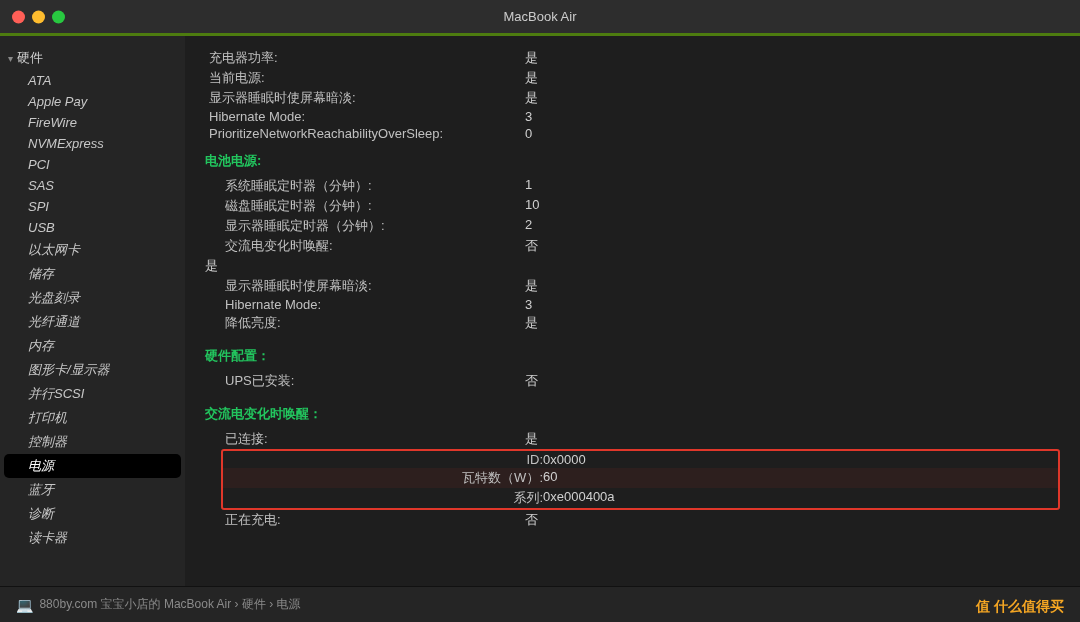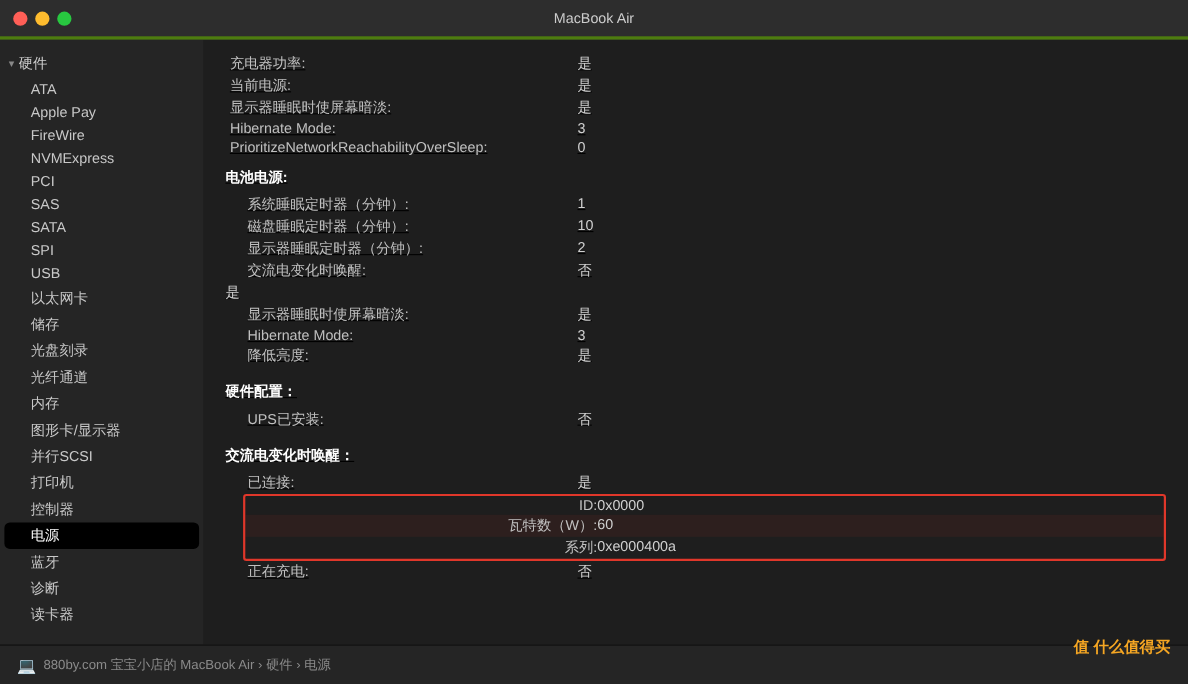--- a/index.html
+++ b/index.html
@@ -74,32 +74,32 @@
       font-size: 10px;
       color: #888;
     }
     .sidebar-item {
       padding: 3px 8px 3px 24px;
       color: #c8c8c8;
       font-size: 13px;
       cursor: pointer;
       border-radius: 5px;
       margin: 0 4px;
+      font-style: italic;
     }
     .sidebar-item.active {
       background: #000000;
       color: #fff;
     }
     
     .content {
       flex: 1;
       background: #1e1e1e;
       overflow-y: auto;
       padding: 12px 20px;
-      text-decoration: underline;
     }
     .content::-webkit-scrollbar { width: 8px; }
     .content::-webkit-scrollbar-track { background: #1e1e1e; }
     .content::-webkit-scrollbar-thumb { background: #555; border-radius: 4px; }
     .info-table {
       width: 100%;
     }
     .info-row {
       display: flex;
       padding: 1px 0;
@@ -107,21 +107,21 @@
     }
     .info-label {
       color: #c0c0c0;
       min-width: 320px;
       padding-left: 4px;
     }
     .info-value {
       color: #d0d0d0;
     }
     .section-header {
-      color: #ffffff;
+      color: #22c55e;
       font-size: 13px;
       font-weight: 700;
       margin: 10px 0 6px 0;
     }
     .info-row.highlighted {
       background: rgba(224, 55, 42, 0.08);
     }
     
     .bottom-bar {
       height: 36px;
@@ -170,21 +170,20 @@
         <span>硬件</span>
       </div>
       <div id="sidebar-items-container">
 
       <div class="sidebar-item">ATA</div>
           <div class="sidebar-item">Apple Pay</div>
           <div class="sidebar-item">FireWire</div>
           <div class="sidebar-item">NVMExpress</div>
           <div class="sidebar-item">PCI</div>
           <div class="sidebar-item">SAS</div>
-          <div class="sidebar-item">SATA</div>
           <div class="sidebar-item">SPI</div>
           <div class="sidebar-item">USB</div>
           <div class="sidebar-item">以太网卡</div>
           <div class="sidebar-item">储存</div>
           <div class="sidebar-item">光盘刻录</div>
           <div class="sidebar-item">光纤通道</div>
           <div class="sidebar-item">内存</div>
           <div class="sidebar-item">图形卡/显示器</div>
           <div class="sidebar-item">并行SCSI</div>
           <div class="sidebar-item">打印机</div>
@@ -282,14 +281,14 @@
           </div></div><div class="info-row">
           <span class="info-label" style="padding-left:20px;">正在充电:</span>
           <span class="info-value">否</span>
         </div></div>
   </div>
 </div>
 
 <div class="bottom-bar" style="position:relative;">
   <span class="bottom-bar-icon">💻</span>
   <span class="bottom-bar-text">880by.com 宝宝小店的 MacBook Air › 硬件 › 电源</span>
-  <span class="watermark" style="position:absolute;right:16px;bottom:24px;color:#f5a623;font-size:14px;font-weight:600;">值 什么值得买</span>
+  <span class="watermark" style="position:absolute;right:16px;bottom:6px;color:#f5a623;font-size:14px;font-weight:600;">值 什么值得买</span>
 </div>
 
 </body></html>

